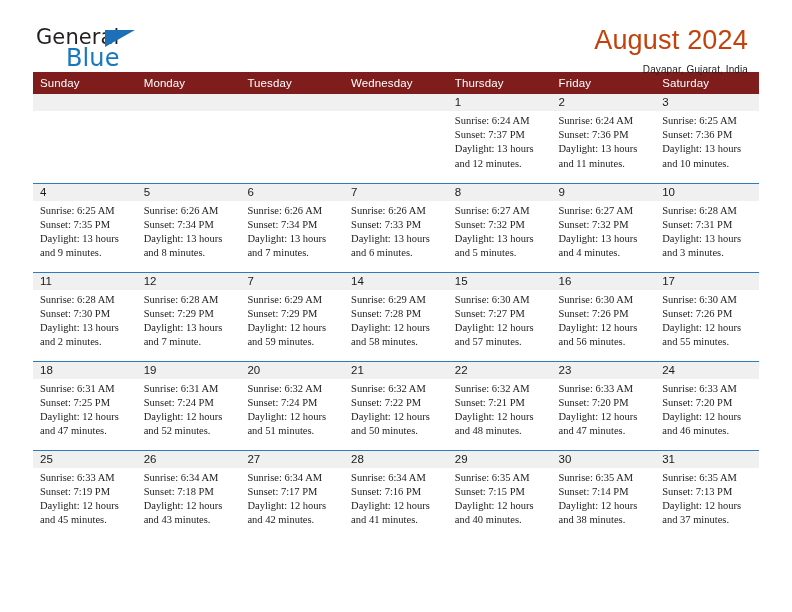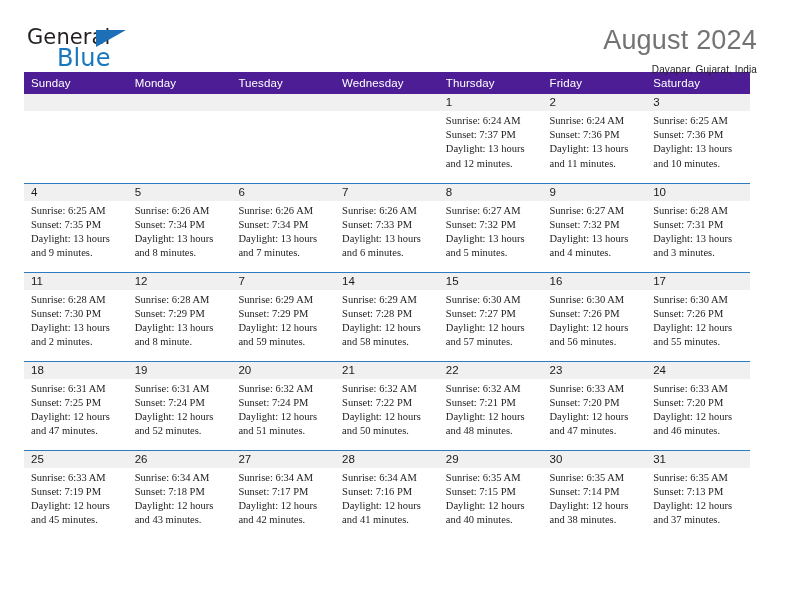--- a/index.html
+++ b/index.html
@@ -12,21 +12,21 @@
     background: #ffffff;
     font-family: "Liberation Sans", sans-serif;
     color: #1a1a1a;
     overflow: hidden;
   }
   .page {
     position: relative;
     width: 784px;
     height: 612px;
     box-sizing: border-box;
-    padding: 0 24px;
+    padding: 0 33px;
   }
 
   
   .header {
     position: relative;
     height: 72px;
     padding-top: 22px;
     box-sizing: border-box;
   }
   .brand {
@@ -66,41 +66,41 @@
     border-bottom: 17px solid transparent;
   }
   .title-block {
     position: absolute;
     right: 3px;
     top: 25px;
     text-align: right;
   }
   .cal-title {
     font-size: 27px;
-    color: #737373;
+    color: #c2410c;
     font-weight: normal;
     letter-spacing: .2px;
     line-height: 1.18;
     text-align: right;
   }
   .cal-subtitle {
     margin-top: 7px;
     font-size: 10px;
     color: #222222;
     letter-spacing: .1px;
   }
 
   
   .cal {
     width: 726px;
     border-collapse: collapse;
     table-layout: fixed;
   }
   .cal th {
-    background: #4c1d95;
+    background: #7f1d1d;
     color: #ffffff;
     font-size: 11.5px;
     font-weight: normal;
     text-align: left;
     padding: 5px 0 5px 7px;
     letter-spacing: .1px;
     height: 21px;
     box-sizing: border-box;
     border: none;
   }
@@ -286,21 +286,21 @@
               <div>Daylight: 13 hours</div>
               <div>and 2 minutes.</div>
             </div>
           </td>
           <td class="day-cell">
             <div class="daynum-band">12</div>
             <div class="cell-body">
               <div>Sunrise: 6:28 AM</div>
               <div>Sunset: 7:29 PM</div>
               <div>Daylight: 13 hours</div>
-              <div>and 8 minute.</div>
+              <div>and 7 minute.</div>
             </div>
           </td>
           <td class="day-cell">
             <div class="daynum-band">7</div>
             <div class="cell-body">
               <div>Sunrise: 6:29 AM</div>
               <div>Sunset: 7:29 PM</div>
               <div>Daylight: 12 hours</div>
               <div>and 59 minutes.</div>
             </div>

